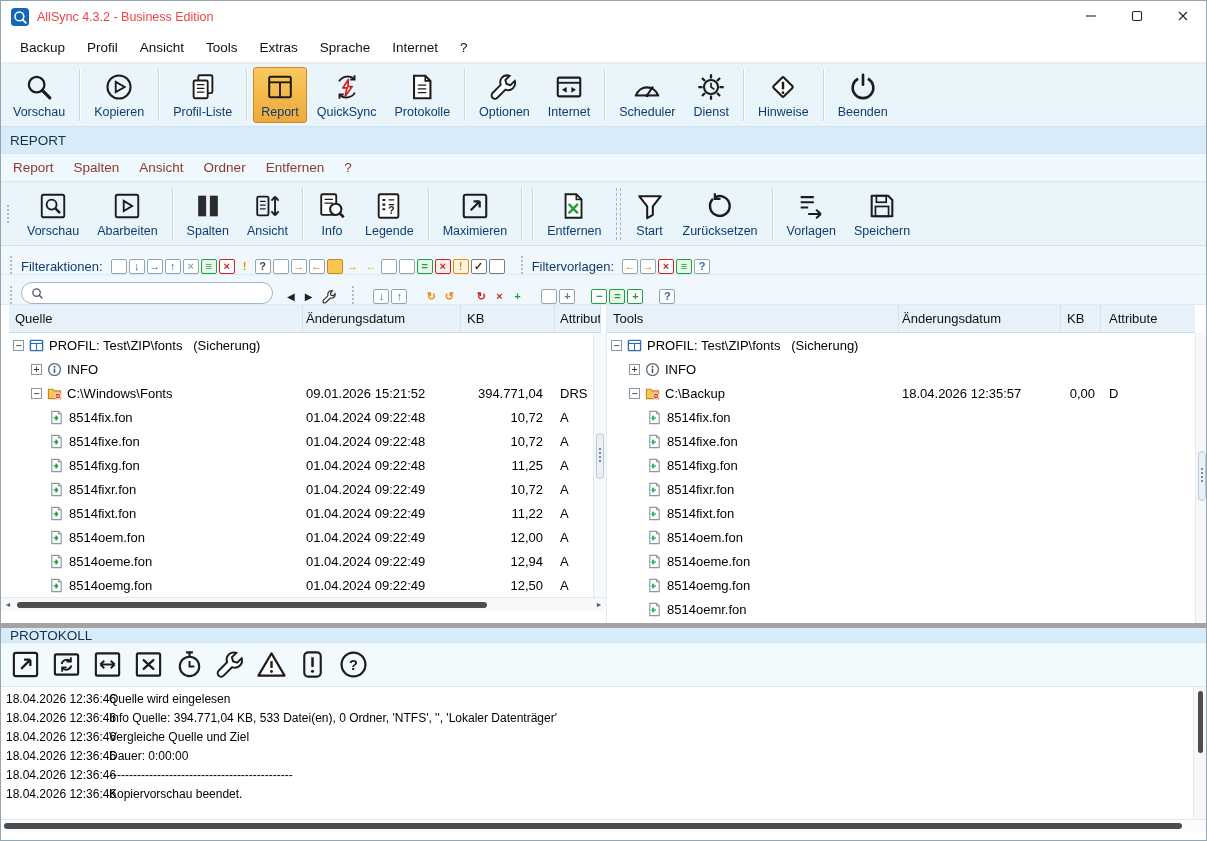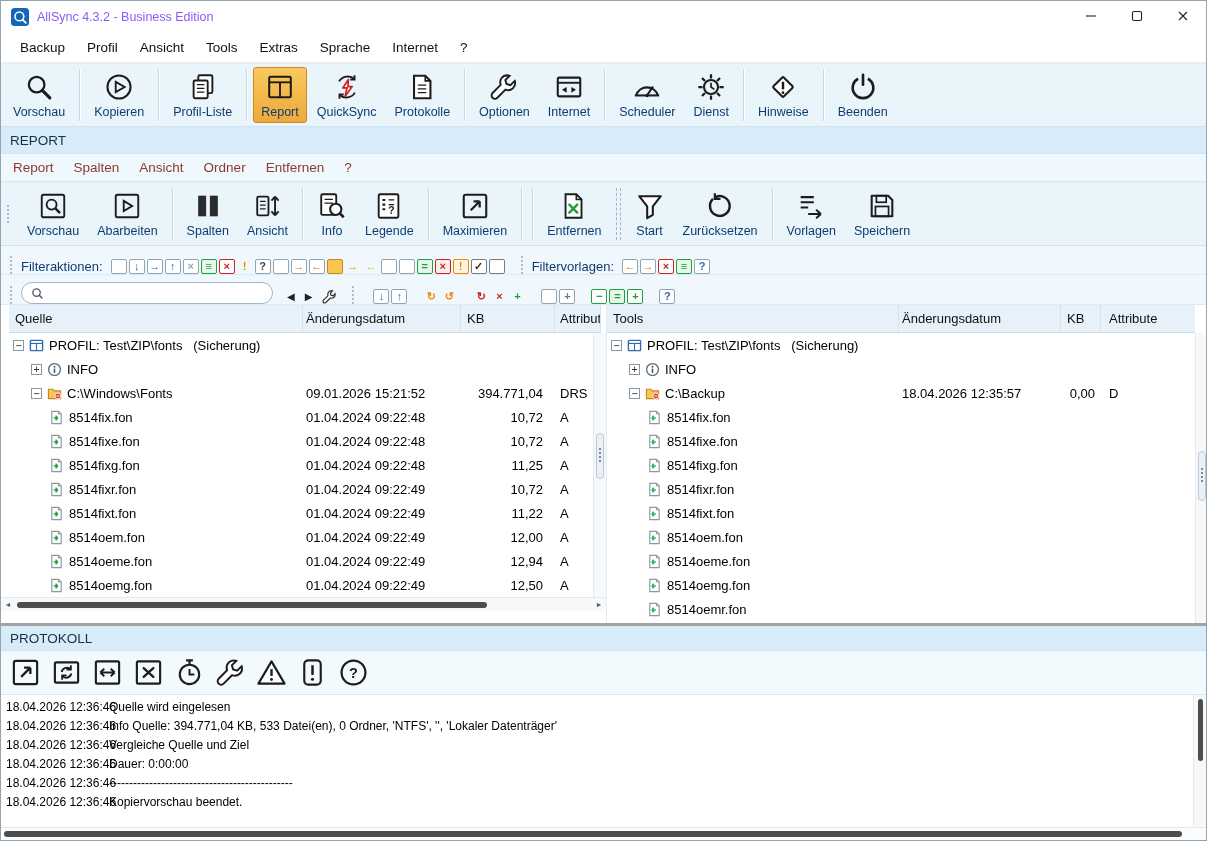--- a/index.html
+++ b/index.html
@@ -2,41 +2,41 @@
 <html><head>
 <meta charset="utf-8">
 <style>
 *{margin:0;padding:0;box-sizing:border-box}
 html,body{width:1207px;height:841px;overflow:hidden;background:#fff;font-family:"Liberation Sans",sans-serif}
 .window{width:1207px;height:841px;border:1px solid #93a5b1;display:flex;flex-direction:column;overflow:hidden;background:#fff}
 
 .titlebar{height:32px;flex:none;display:flex;align-items:center;background:#fff;position:relative}
 .applogo{width:18px;height:18px;margin:0 8px 0 10px;flex:none}
 .applogo svg{width:18px;height:18px;display:block}
-.apptitle{font-size:12.5px;color:#8b5cf6}
+.apptitle{font-size:12.5px;color:#ef4444}
 .wincontrols{position:absolute;right:0;top:0;height:100%;display:flex}
 .winbtn{width:46px;height:100%;display:flex;align-items:center;justify-content:center}
 .winbtn svg{width:12px;height:12px}
 
 .menubar{height:30px;flex:none;display:flex;align-items:center;background:#fff;padding-left:8px;border-bottom:1px solid #eef2f6}
 .menu-item{padding:4px 11px;font-size:13.5px;color:#111;white-space:nowrap}
 .repmenu{height:28px;flex:none;display:flex;align-items:center;background:#eff8fd;border-bottom:1px solid #d8e9f4;padding-left:2px}
 .repmenu .menu-item{color:#8b3a2b;padding:4px 10px}
 
 .toolbar{display:flex;align-items:center;background:#e9f4fb;border-top:1px solid #ddeef8;border-bottom:1px solid #cfe3f0;flex:none;height:64px;padding:0 3px;overflow:hidden}
 .tbtn{display:flex;flex-direction:column;align-items:center;justify-content:center;height:56px;padding:2px 7px;border:1px solid transparent;border-radius:3px;margin:0 1px;flex:none}
 .tbtn.active{background:linear-gradient(#f8c95e,#efa93c);border-color:#cd8a28}
 .tbicon{width:30px;height:30px;display:block}
 .tbicon svg{width:100%;height:100%;display:block}
 .tblabel{font-size:12.5px;color:#0d3d70;margin-top:3px;white-space:nowrap}
 .tsep{width:1px;height:52px;background:#c3d9e8;margin:0 5px;box-shadow:1px 0 0 #fff;flex:none}
 .tsep.dashed{background:none;box-shadow:none;border-left:1px dashed #9fb8c9;border-right:1px dashed #9fb8c9;width:5px}
 
 .sechead{height:27px;flex:none;background:#d8ebf8;display:flex;align-items:center;padding-left:9px;font-size:13.5px;font-weight:500;color:#16324a;border-bottom:1px solid #cfe3f0}
-.sechead.protokoll{height:28px;border-top:3px solid #a3a3a3}
+.sechead.protokoll{height:20px;border-top:5px solid #a3a3a3}
 
 .slimrow{height:29px;flex:none;display:flex;align-items:flex-end;background:#f1f8fd;border-bottom:1px solid #dcebf5;padding:0 6px;overflow:hidden}
 #search-row{height:30px}
 .grip{width:3px;height:18px;border-left:2px dotted #a8bfd0;margin:0 8px 0 3px;flex:none}
 .slimlabel{font-size:13px;color:#0d3d70;margin-right:8px;white-space:nowrap}
 .iconstrip{display:flex;align-items:center;gap:2px}
 .mini{width:16px;height:15px;font-size:11px;line-height:13px;display:inline-flex;align-items:center;justify-content:center;border:1px solid transparent;border-radius:2px;font-weight:600;flex:none}
 .gap{width:12px;flex:none}
 .searchbox{display:flex;align-items:center;width:252px;height:22px;background:#fff;border:1px solid #9fb6c6;border-radius:11px;padding:0 9px;margin-right:9px;flex:none}
 .sicon{width:13px;height:13px;margin-right:6px;flex:none}

